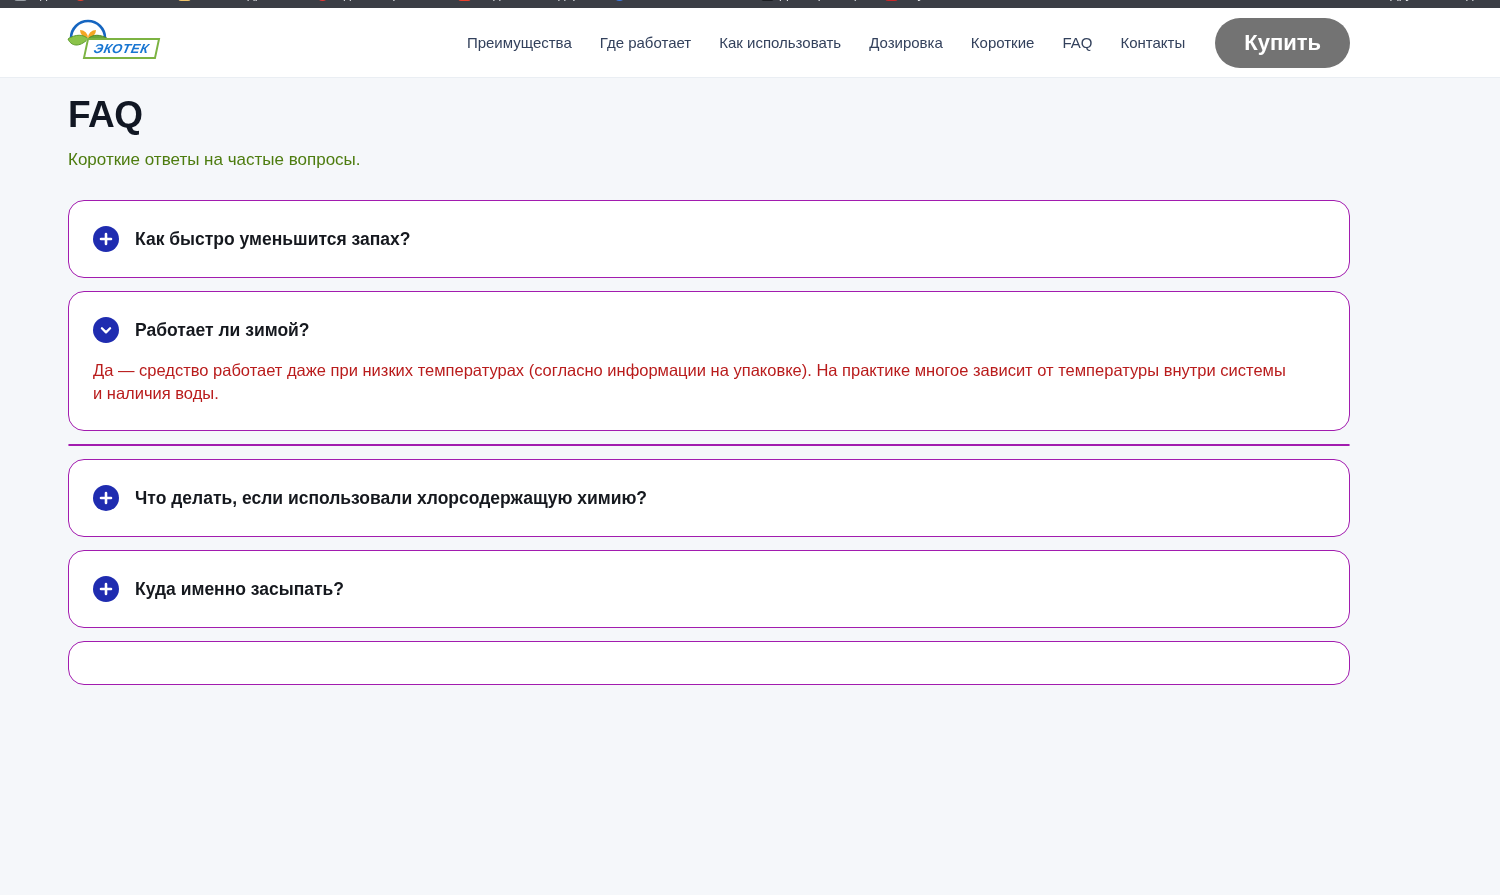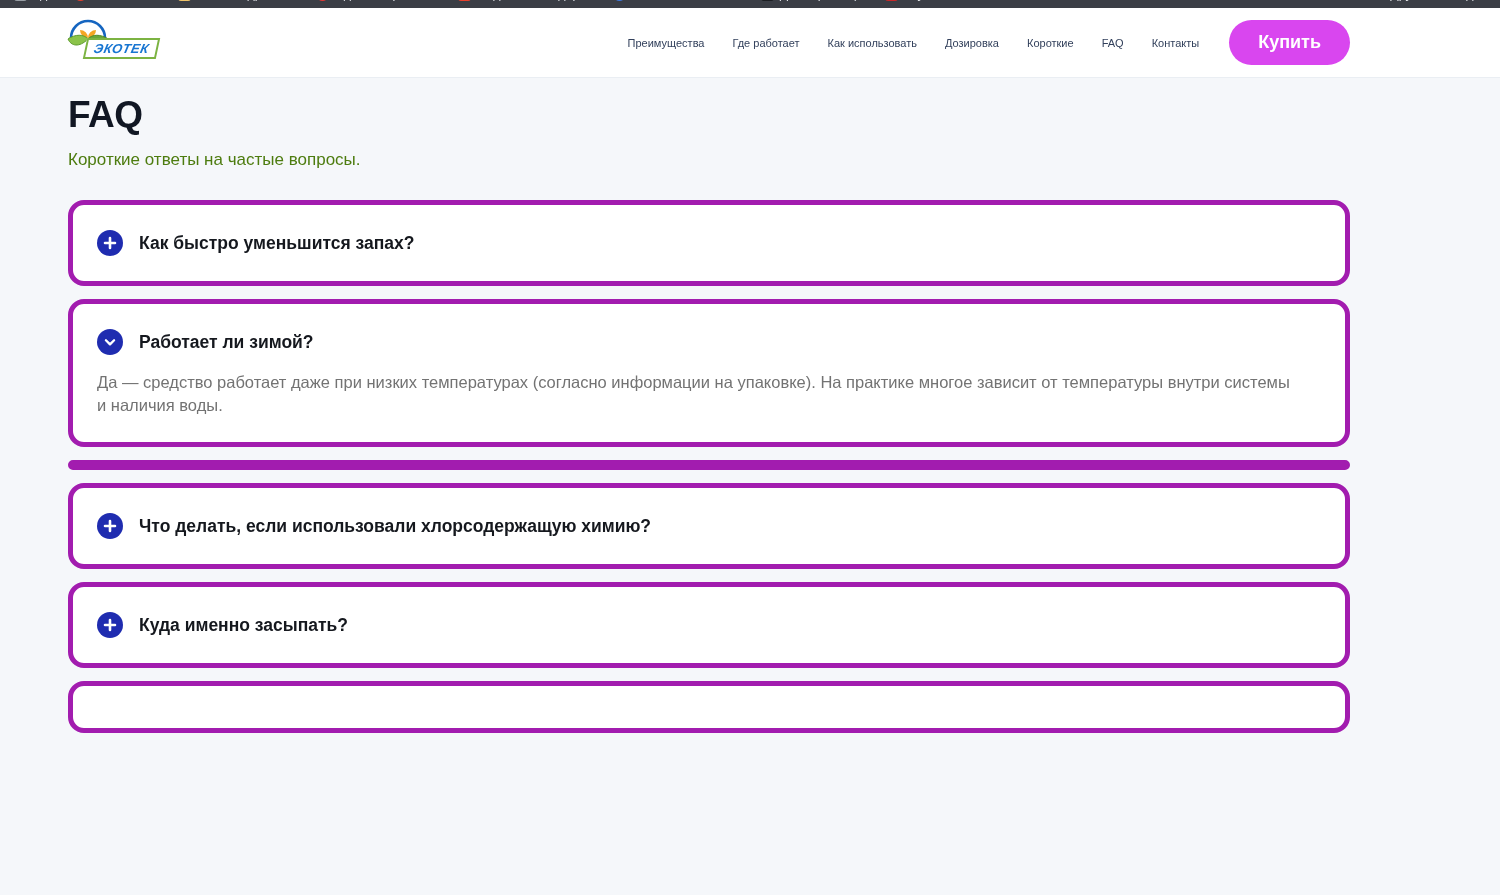--- a/index.html
+++ b/index.html
@@ -43,51 +43,51 @@
     position:absolute; left:20px; top:18px;
     border:2px solid #7cb342; background:#ffffff;
     transform:skewX(-12deg); padding:1px 7px;
   }
   .logo-text {
     display:block; transform:skewX(0deg);
     font-style:italic; font-weight:700; font-size:13px;
     color:#1976d2; letter-spacing:.5px;
   }
   .nav-group { display:flex; align-items:center; gap:28px; }
-  .nav-item { color:#33415c; font-size:11px; cursor:pointer; }
+  .nav-item { color:#33415c; font-size:15px; cursor:pointer; }
   .buy-btn {
-    margin-left:2px; background:#d946ef; color:#ffffff;
-    font-size:18px; font-weight:700; border:none; cursor:pointer;
+    margin-left:2px; background:#737373; color:#ffffff;
+    font-size:22px; font-weight:700; border:none; cursor:pointer;
     padding:12px 29px; border-radius:26px;
     font-family:"Liberation Sans","DejaVu Sans",sans-serif;
   }
 
   
   .main { margin-left:68px; width:1282px; padding-top:16px; }
   .page-title { font-size:37px; font-weight:800; color:#111723; letter-spacing:-0.5px; }
   .page-subtitle { margin-top:14px; font-size:17px; color:#4d7c0f; }
 
   .faq-list { margin-top:30px; }
   .card {
-    background:#ffffff; border:5px solid #a21caf; border-radius:16px;
+    background:#ffffff; border:1px solid #a21caf; border-radius:16px;
     margin-bottom:13px; overflow:hidden;
   }
   .q-row {
     display:flex; align-items:center; gap:16px;
     padding:25px 24px; cursor:pointer;
   }
   .card.expanded .q-row { padding-bottom:16px; }
   .toggle {
     width:26px; height:26px; border-radius:50%; background:#1f2cb0;
     display:flex; align-items:center; justify-content:center; flex:0 0 auto;
   }
   .toggle svg { display:block; }
   .q-text { font-size:17.5px; font-weight:700; color:#15181e; }
   .a-text {
-    padding:0 24px 25px 24px; font-size:16.5px; line-height:23px; color:#737373;
+    padding:0 24px 25px 24px; font-size:16.5px; line-height:23px; color:#b91c1c;
     max-width:1245px;
   }
 </style>
 </head>
 <body>
 
 <div class="bookmarks-bar">
   <div class="bookmarks-row">
     <div class="bm-item">
       <span class="bm-ic ic-page"></span>

